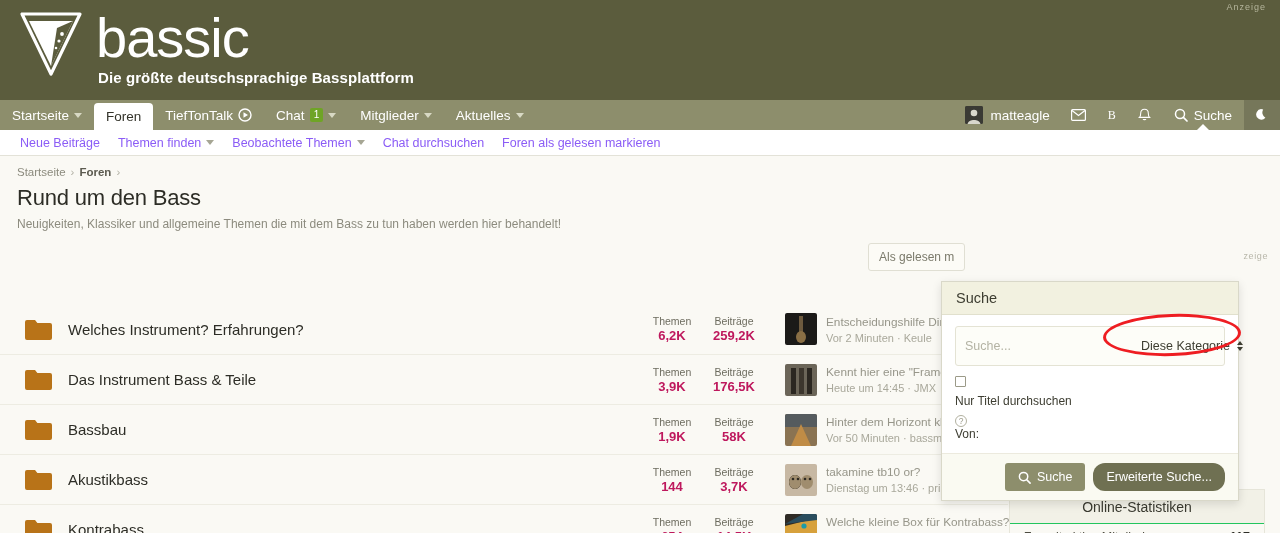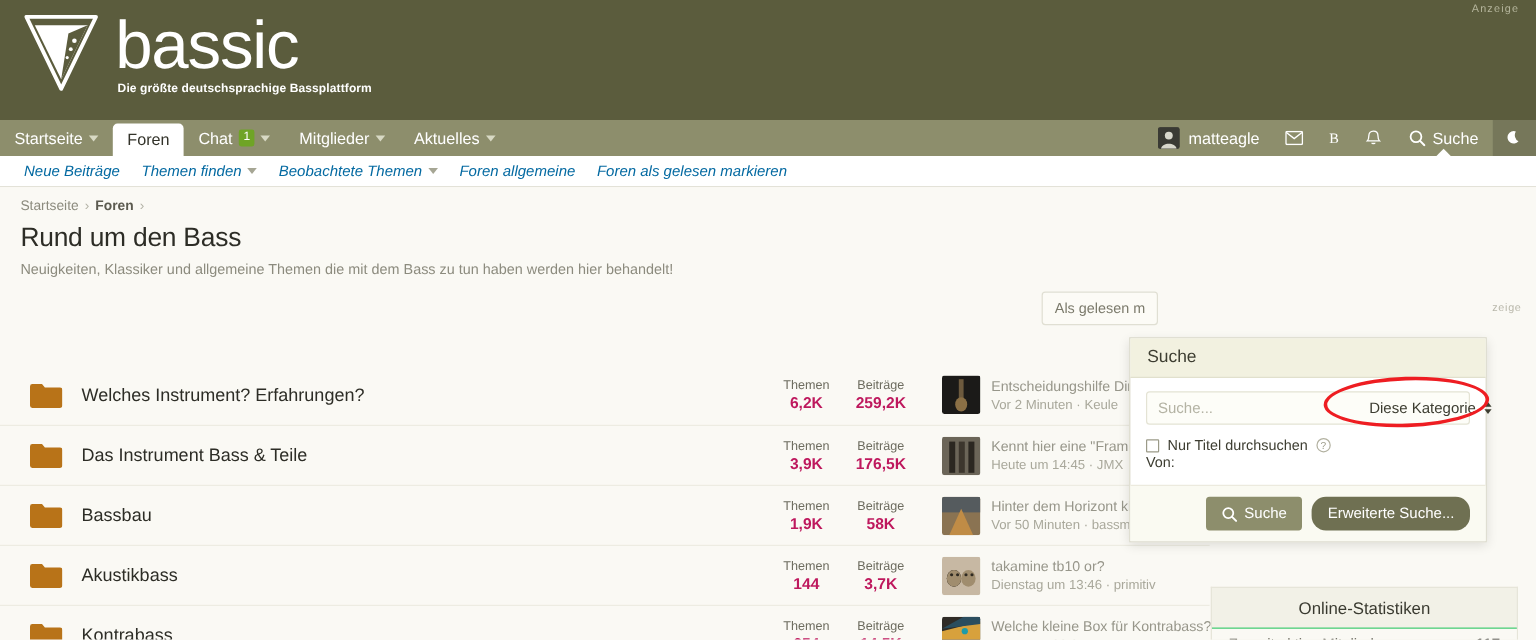--- a/index.html
+++ b/index.html
@@ -25,21 +25,21 @@
     position: absolute; left: 16px; top: 8px;
     display: flex; align-items: flex-start;
   }
   #logo-mark { width: 70px; height: 72px; flex: none; }
   #logo-text-wrap { margin-left: 10px; padding-top: 2px; }
   #logo-word {
     font-size: 56px; line-height: 56px; color: #ffffff;
     font-weight: 400; letter-spacing: -1px;
   }
   #logo-tagline {
-    font-size: 10px; color: #ffffff; font-weight: bold;
+    font-size: 15px; color: #ffffff; font-weight: bold;
     margin-top: 3px; margin-left: 2px; letter-spacing: 0.1px;
   }
 
   
   #mainnav {
     position: relative; height: 30px;
     background: #8d8e6c;
     display: flex; align-items: stretch;
     font-size: 13.5px;
   }
@@ -93,21 +93,21 @@
 
   
   #subnav {
     height: 26px; background: #ffffff;
     display: flex; align-items: center;
     font-size: 12.5px; padding-left: 11px;
     border-bottom: 1px solid #e3e2d8;
   }
   .subitem {
     display: flex; align-items: center; gap: 5px;
-    padding: 0 9px; color: #0369a1; white-space: nowrap; cursor: pointer; font-style: italic;
+    padding: 0 9px; color: #8b5cf6; white-space: nowrap; cursor: pointer;
   }
   .subcaret {
     width: 0; height: 0;
     border-left: 4px solid transparent; border-right: 4px solid transparent;
     border-top: 5px solid #a6a694;
   }
 
   
   #page { position: relative; height: 377px; background: #faf9f4; }
 
@@ -211,21 +211,21 @@
     z-index: 40;
   }
   #sp-head {
     background: #f2f1e0; border-bottom: 1px solid #e1e0cd;
     padding: 8px 14px; font-size: 14.5px; color: #3d3d31;
   }
   #sp-body { padding: 11px 13px 0; }
   #sp-searchbox {
     display: flex; align-items: center;
     border: 1px solid #e4e3d4; border-radius: 3px;
-    background: #fdfdf8; height: 28px;
+    background: #fdfdf8; height: 40px;
   }
   #sp-search-input {
     flex: 1; border: none; outline: none; background: transparent;
     padding: 0 9px; font-size: 12.5px; color: #3d3d31;
     font-family: "Liberation Sans", sans-serif;
   }
   #sp-search-input::placeholder { color: #b4b3a4; }
   #sp-category {
     display: flex; align-items: center; gap: 7px;
     padding: 0 9px 0 6px; font-size: 12.5px; color: #3d3d31;
@@ -233,22 +233,22 @@
   }
   .updown { display: flex; flex-direction: column; gap: 2px; line-height: 0; }
   .updown i {
     width: 0; height: 0; display: block;
     border-left: 3.5px solid transparent; border-right: 3.5px solid transparent;
   }
   .updown .u { border-bottom: 4px solid #3d3d31; }
   .updown .d { border-top: 4px solid #3d3d31; }
 
   #sp-titleonly {
-    display: flex; align-items: center; gap: 7px;
-    margin-top: 10px; font-size: 12px; color: #3d3d31;
+    display: flex; align-items: flex-start; gap: 7px;
+    margin-top: 10px; font-size: 12px; color: #3d3d31; flex-direction: column;
   }
   #sp-checkbox {
     width: 11px; height: 11px; border: 1px solid #9b9a88;
     background: #fff; border-radius: 1px; flex: none; cursor: pointer;
   }
   .help-circle {
     display: inline-block; width: 12px; height: 12px; border-radius: 50%;
     border: 1px solid #b2b1a0; color: #9b9a88; font-size: 8.5px;
     line-height: 10px; text-align: center; cursor: pointer;
   }
@@ -308,20 +308,27 @@
 
 <div id="mainnav">
   <div class="navitem">
     <span>Startseite</span>
     <span class="caret"></span>
   </div>
   <div class="navitem active">
     <span>Foren</span>
   </div>
   <div class="navitem">
+    <span>TiefTonTalk</span>
+    <svg width="14" height="14" viewBox="0 0 14 14">
+      <circle cx="7" cy="7" r="6" fill="none" stroke="#ffffff" stroke-width="1.4"></circle>
+      <path d="M5.5 4.3 L10 7 L5.5 9.7 Z" fill="#ffffff"></path>
+    </svg>
+  </div>
+  <div class="navitem">
     <span>Chat</span>
     <span class="badge-green">1</span>
     <span class="caret"></span>
   </div>
   <div class="navitem">
     <span>Mitglieder</span>
     <span class="caret"></span>
   </div>
   <div class="navitem">
     <span>Aktuelles</span>
@@ -374,21 +381,21 @@
   </div>
   <div class="subitem">
     <span>Themen finden</span>
     <span class="subcaret"></span>
   </div>
   <div class="subitem">
     <span>Beobachtete Themen</span>
     <span class="subcaret"></span>
   </div>
   <div class="subitem">
-    <span>Foren allgemeine</span>
+    <span>Chat durchsuchen</span>
   </div>
   <div class="subitem">
     <span>Foren als gelesen markieren</span>
   </div>
 </div>
 
 <div id="page">
 
   <div id="breadcrumb">
     <span class="crumb">Startseite</span>

